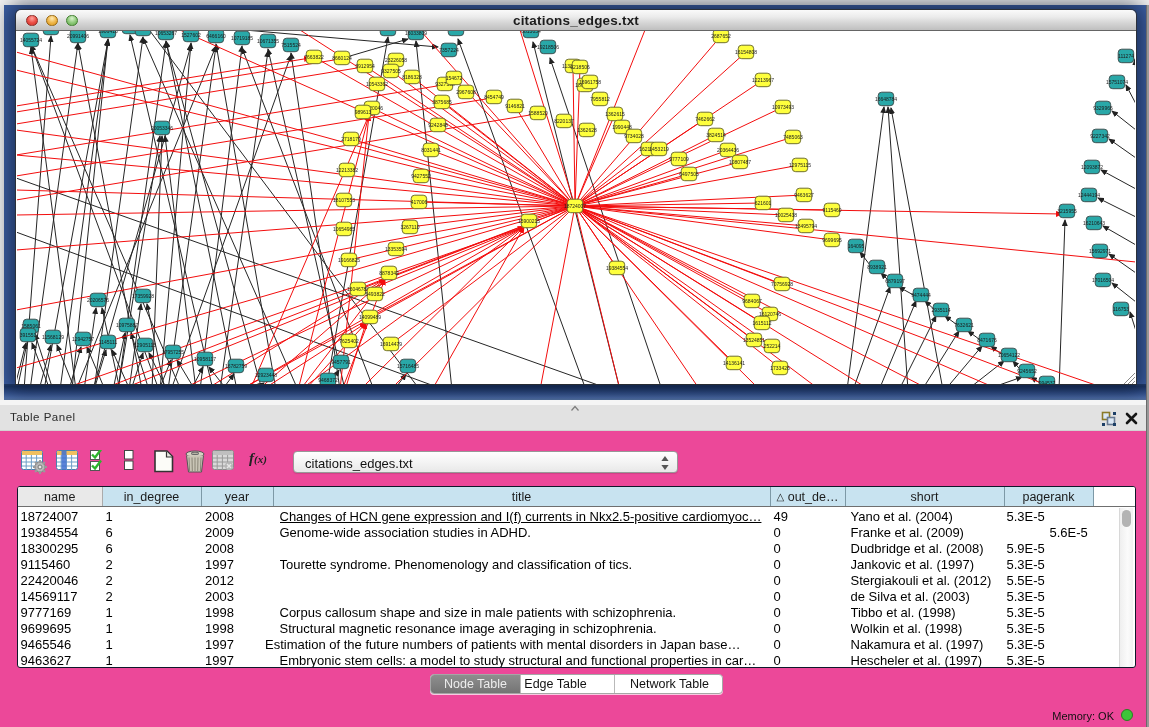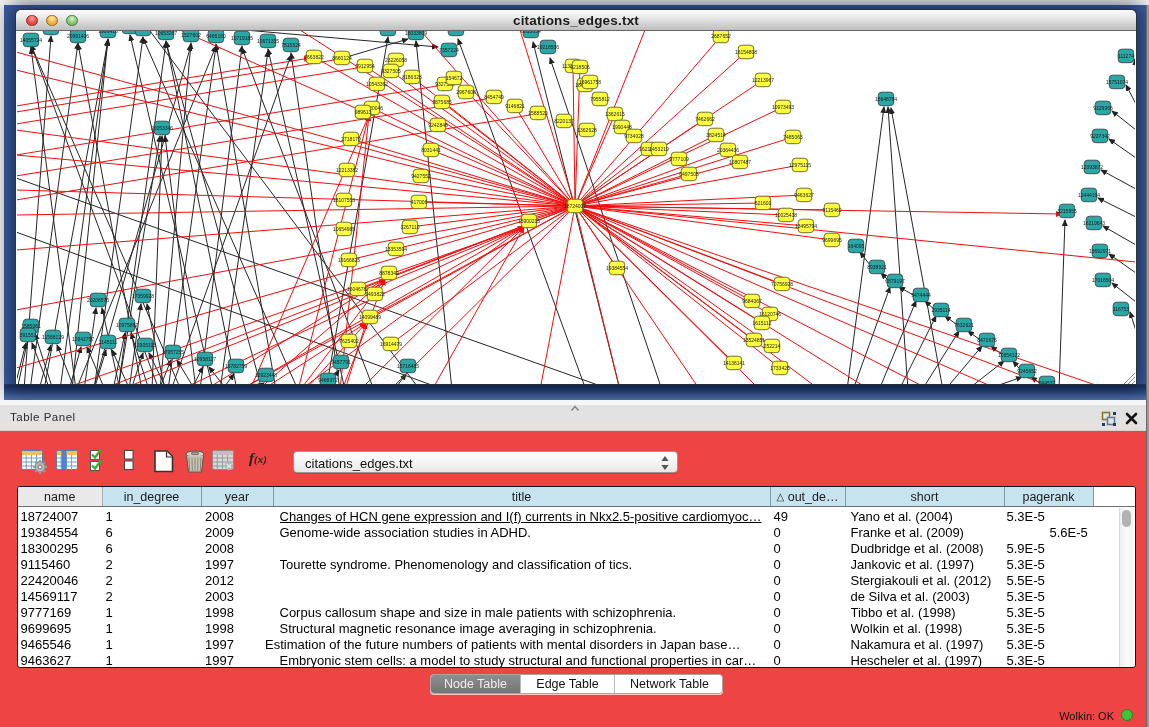--- a/index.html
+++ b/index.html
@@ -24,21 +24,21 @@
 #lt-r{left:10px;background:radial-gradient(circle at 50% 28%,#ffa39e 0%,#ea4b42 55%,#cc3a31 100%);border:1px solid #8e2a25;}
 #lt-y{left:30.3px;background:radial-gradient(circle at 50% 28%,#ffeab2 0%,#eeb446 55%,#d9991f 100%);border:1px solid #9a690f;}
 #lt-g{left:50.4px;background:radial-gradient(circle at 50% 28%,#d9f2cc 0%,#8cc878 55%,#63a84f 100%);border:1px solid #417f2f;}
 #canvas{position:absolute;left:0;top:21px;width:1120px;height:353px;background:#fff;overflow:hidden;}
 #net{position:absolute;left:1px;top:0;}
 .rd{stroke:#f30d0d;stroke-width:1;}
 .bk{stroke:#252525;stroke-width:1;}
 .nl{font-family:"Liberation Sans",sans-serif;font-size:5px;fill:#1c1c1c;text-anchor:middle;}
 #caret{position:absolute;left:569px;top:398px;width:12px;height:8px;z-index:30;}
 
-#tpanel{position:absolute;left:0;top:400px;width:1146px;height:327px;background:#ef4444;}
+#tpanel{position:absolute;left:0;top:400px;width:1146px;height:327px;background:#ec4899;}
 #tp-light{position:absolute;left:0;top:0;width:100%;height:5px;background:#f5f5f5;}
 #tp-title{position:absolute;left:0;top:5px;width:100%;height:26px;background:#e2e2e2;
  border-bottom:1px solid #d2d2d2;box-sizing:border-box;}
 #tp-title .txt{position:absolute;left:10px;top:6px;font-size:11.5px;color:#2c2c2c;letter-spacing:0.5px;}
 #tp-close{position:absolute;right:8px;top:6px;width:13px;height:13px;}
 #tp-float{position:absolute;left:1101px;top:6px;}
 
 #toolbar{position:absolute;left:0;top:31px;width:100%;height:55px;}
 .tbi{position:absolute;top:19px;}
 #dropdown{position:absolute;left:293px;top:20px;width:385px;height:22px;box-sizing:border-box;
@@ -1018,19 +1018,19 @@
 <span style="left:832.5px;width:152px;overflow:hidden;">Hescheler et al. (1997)</span>
 <span style="left:988.5px;">5.3E-5</span>
 </div>
     <div id="vsb">
         <div class="th"></div>
       </div>
   </div>
   <div id="tabs">
     <div class="seg sel" style="left:0;width:89px;">Node Table</div>
     <div class="sp" style="left:89px;"></div>
-    <div class="seg" style="left:90px;width:93px;">Edge Table</div>
+    <div class="seg" style="left:78px;width:93px;">Edge Table</div>
     <div class="sp" style="left:183px;"></div>
     <div class="seg" style="left:184px;width:109px;">Network Table</div>
   </div>
-  <div id="mem">Wolkin: OK</div>
+  <div id="mem">Memory: OK</div>
   <div id="memdot"></div>
 </div>
 
 </body></html>

